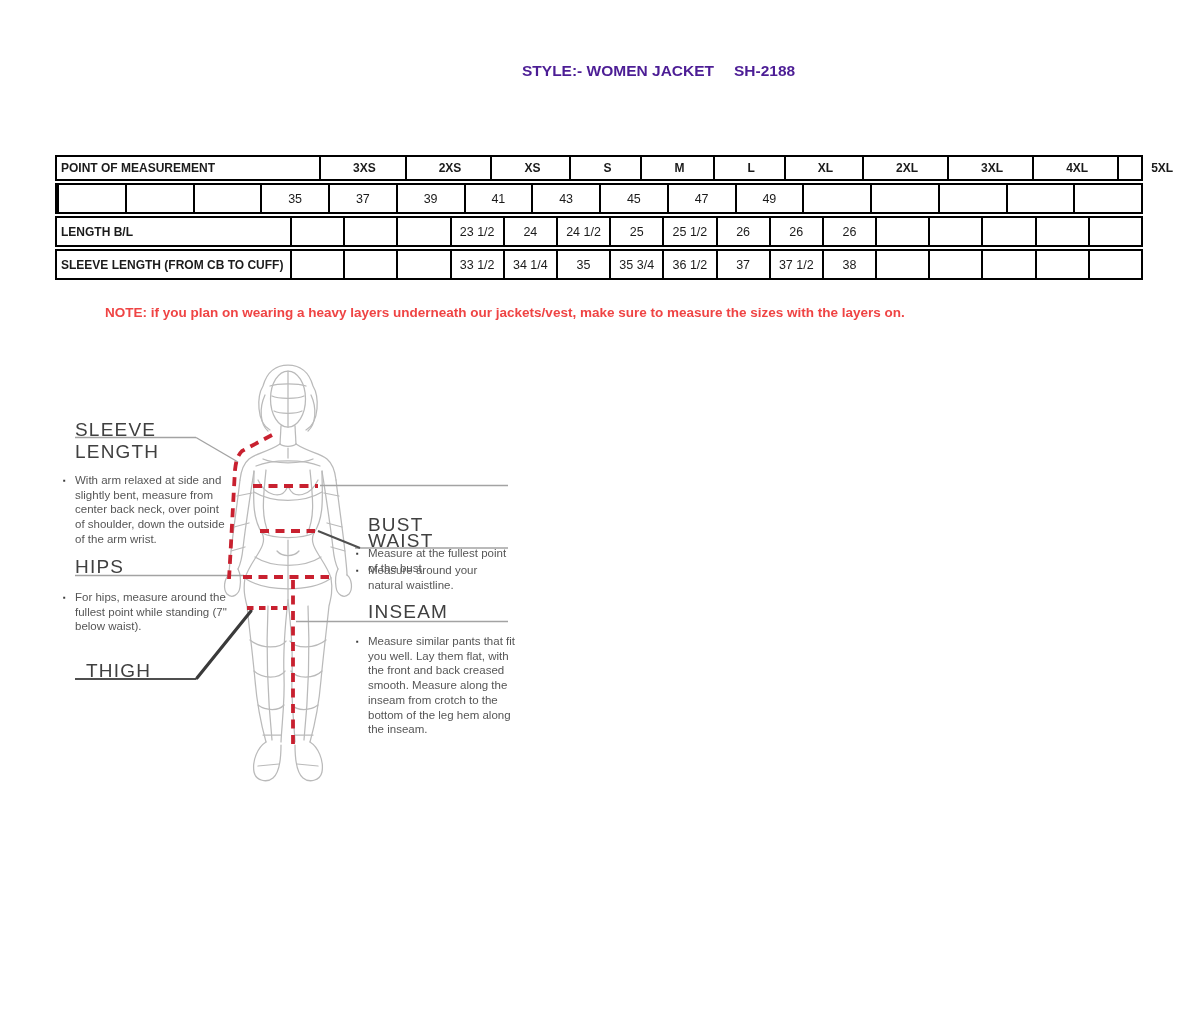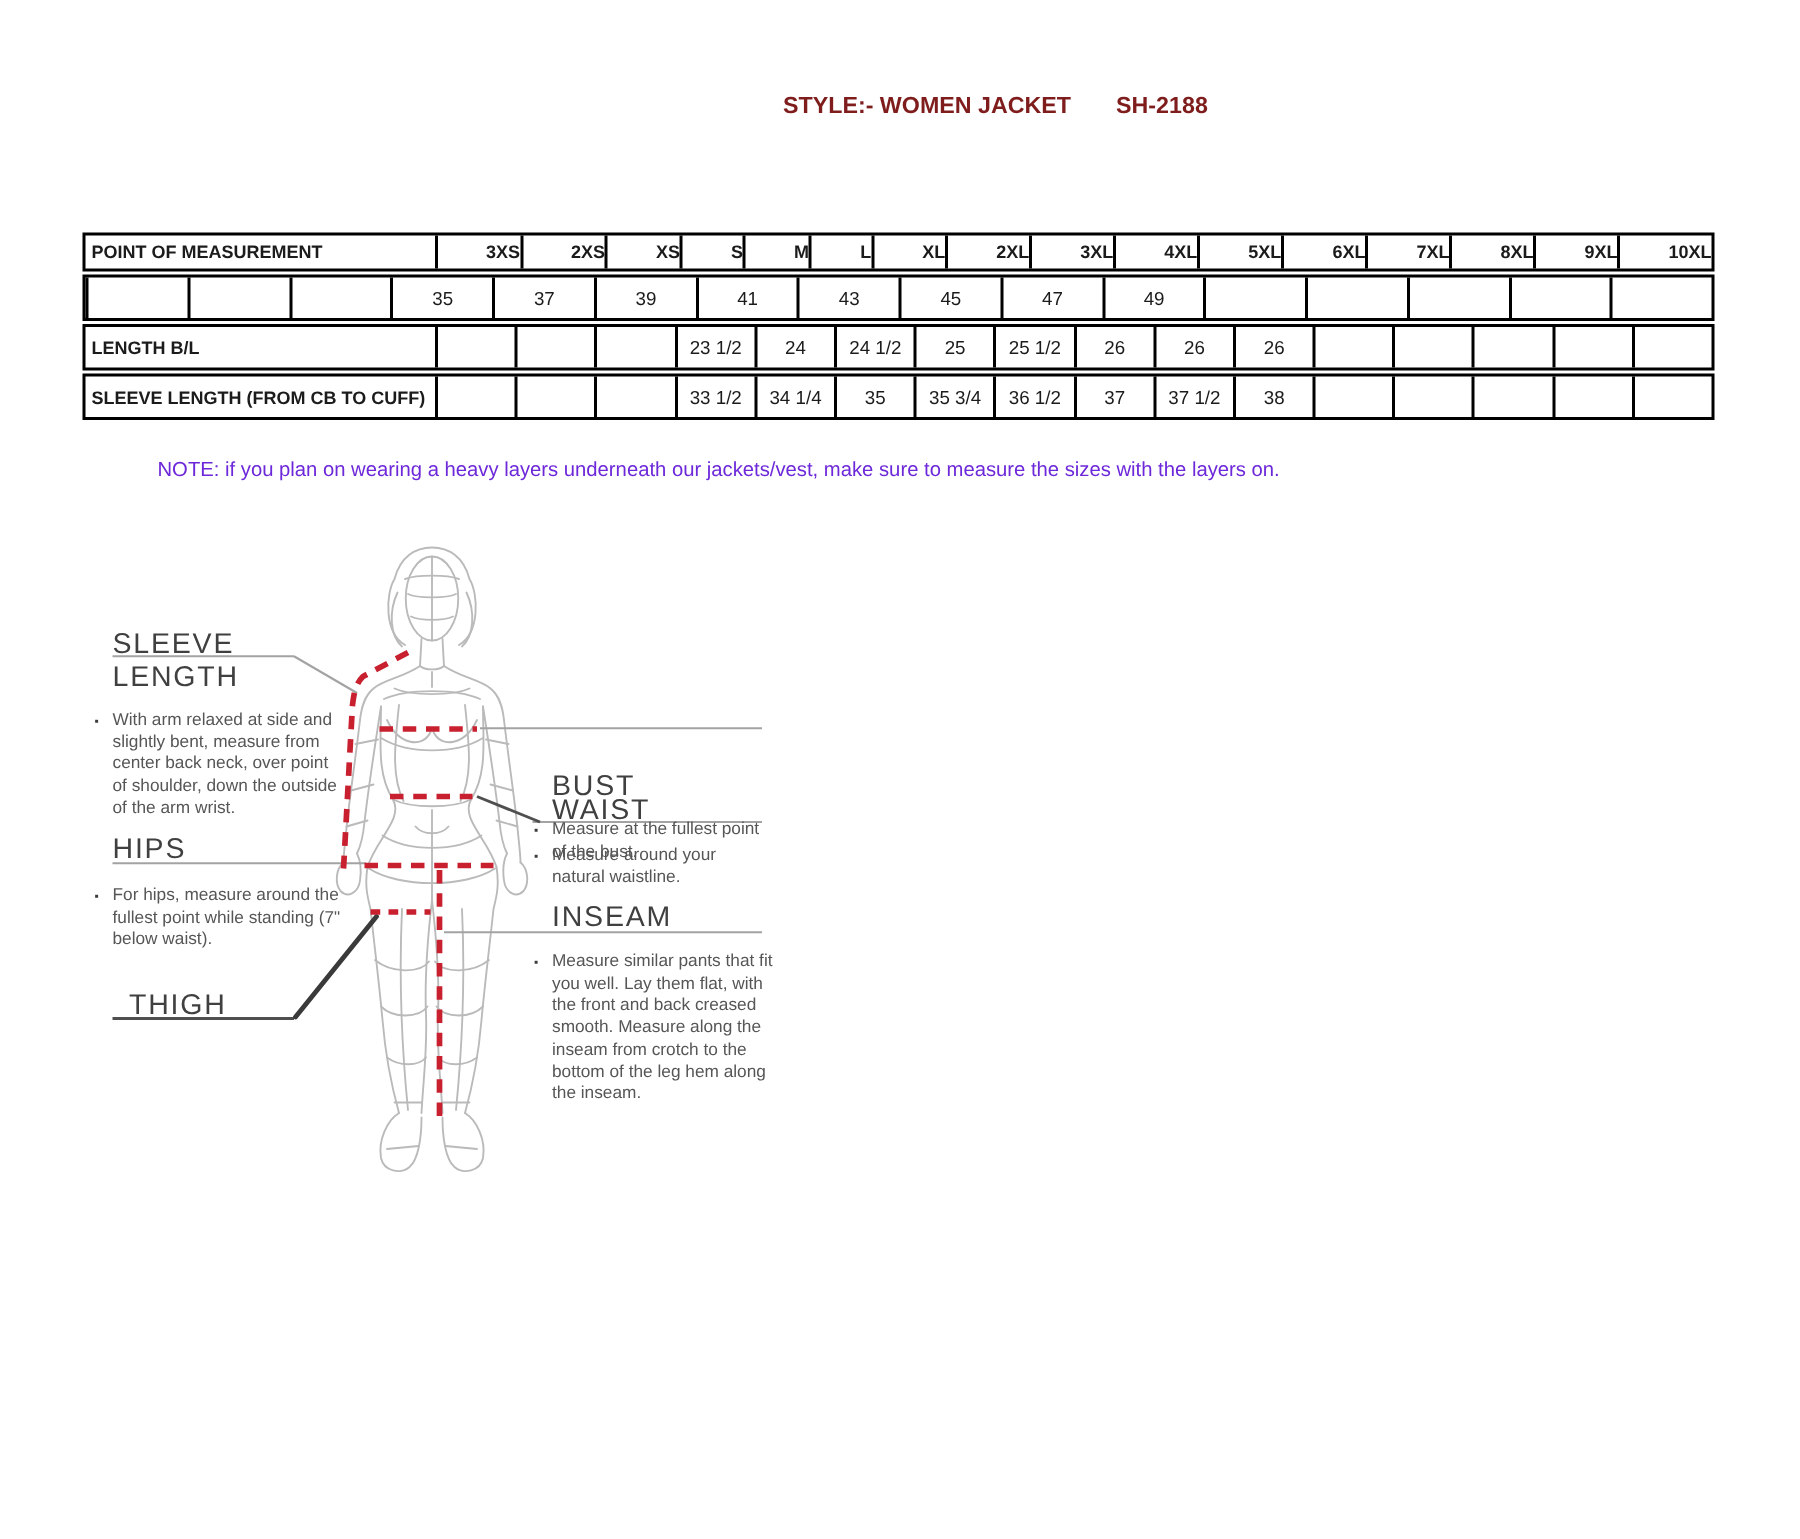--- a/index.html
+++ b/index.html
@@ -1,34 +1,34 @@
 <!DOCTYPE html>
 <html style="--red: #c8202f; --fig: #bababa; --conn: #a3a3a3; --ptr: #3a3a3a;"><head>
 <meta charset="utf-8">
 <style>
   html,body{margin:0;padding:0;}
   body{
     width:1200px;height:1026px;position:relative;background:#ffffff;
     font-family:"Liberation Sans",sans-serif;color:#1b1b1b;overflow:hidden;
   }
   
-  .title{position:absolute;top:62px;left:522px;display:flex;gap:30px;
-    font-weight:bold;font-size:15.5px;color:#7f1d1d;}
+  .title{position:absolute;top:62px;left:522px;display:flex;gap:20px;
+    font-weight:bold;font-size:15.5px;color:#4c1d95;}
   
   .size-table{position:absolute;top:155px;left:55px;width:1088px;}
   .trow{display:flex;box-sizing:border-box;width:1088px;border:2px solid #000;
     margin-bottom:2px;height:31px;background:#fff;}
-  .trow.thead{height:26px;}
+  .trow.thead{height:26px;gap:29px;}
   .tlabel{flex:0 0 233px;display:flex;align-items:center;padding-left:4px;
     box-sizing:border-box;font-weight:bold;font-size:12px;}
   .tcell{flex:1 1 0;border-left:2px solid #000;display:flex;align-items:center;
     justify-content:center;font-size:12.5px;box-sizing:border-box;}
   .thead .tcell{font-weight:bold;font-size:12px;padding-left:32px;}
   
-  .note{position:absolute;top:305px;left:57px;font-weight:normal;font-size:13.5px;color:#6d28d9;padding-left:48px;}
+  .note{position:absolute;top:305px;left:57px;font-weight:bold;font-size:13.5px;color:#ef4444;padding-left:48px;}
   
   .overlay{position:absolute;left:0;top:0;width:1200px;height:1026px;pointer-events:none;}
   .fig path,.fig ellipse{stroke:var(--fig,#bababa);fill:none;stroke-width:1.25;
     stroke-linecap:round;stroke-linejoin:round;}
   .conn{stroke:var(--conn,#a3a3a3);stroke-width:1.4;fill:none;}
   .conn-dark{stroke:#4f4f4f;stroke-width:1.9;fill:none;}
   .pointer{stroke:var(--ptr,#3a3a3a);stroke-width:3.2;fill:none;stroke-linecap:round;}
   .red-dash{stroke:var(--red,#c8202f);stroke-width:3.8;fill:none;stroke-dasharray:9 6.5;}
   .red-dash-sm{stroke:var(--red,#c8202f);stroke-width:3.8;fill:none;stroke-dasharray:6.5 5.5;}
   .sec{position:absolute;}

